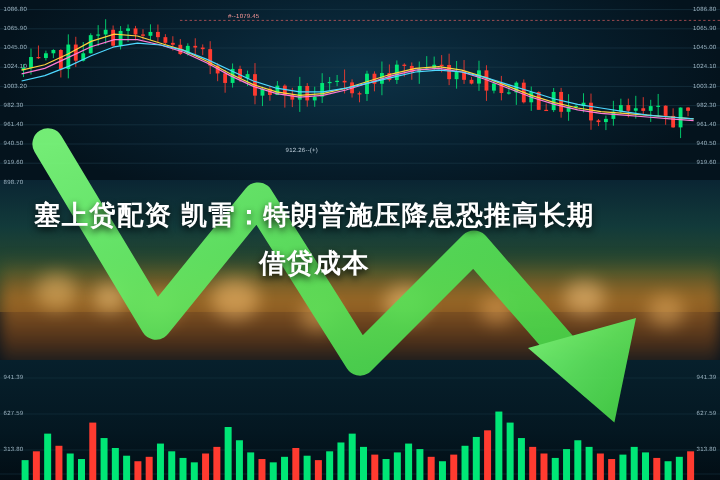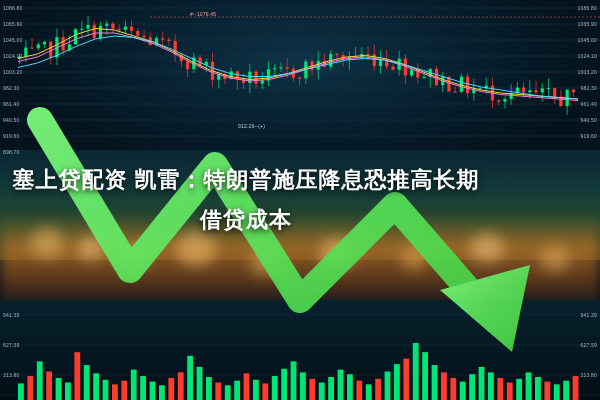--- a/index.html
+++ b/index.html
@@ -25,21 +25,21 @@
   #chart-top{position:absolute;left:0;top:0;width:600px;height:150px;}
   #chart-bottom{position:absolute;left:0;top:300px;width:600px;height:100px;}
   .axis-label{position:absolute;color:#9fb6c4;font-size:5px;letter-spacing:.2px;white-space:nowrap;}
   .axis-left{left:3px;}
   .axis-right{right:3px;}
 
   
   #arrow{position:absolute;left:0;top:0;width:600px;height:400px;}
 
   
-  #headline{position:absolute;left:0;top:160px;width:492px;text-align:center;
+  #headline{position:absolute;left:16px;top:160px;width:492px;text-align:center;
      color:#ffffff;font-size:22px;font-weight:bold;line-height:40px;letter-spacing:1px;
      text-shadow:0 2px 6px rgba(0,0,0,.85);padding:0 12px;box-sizing:border-box;}
 </style>
 </head>
 <body>
 
 <div id="stage">
 
   <div class="band band-top"></div>
   <div class="band band-mid"></div>

